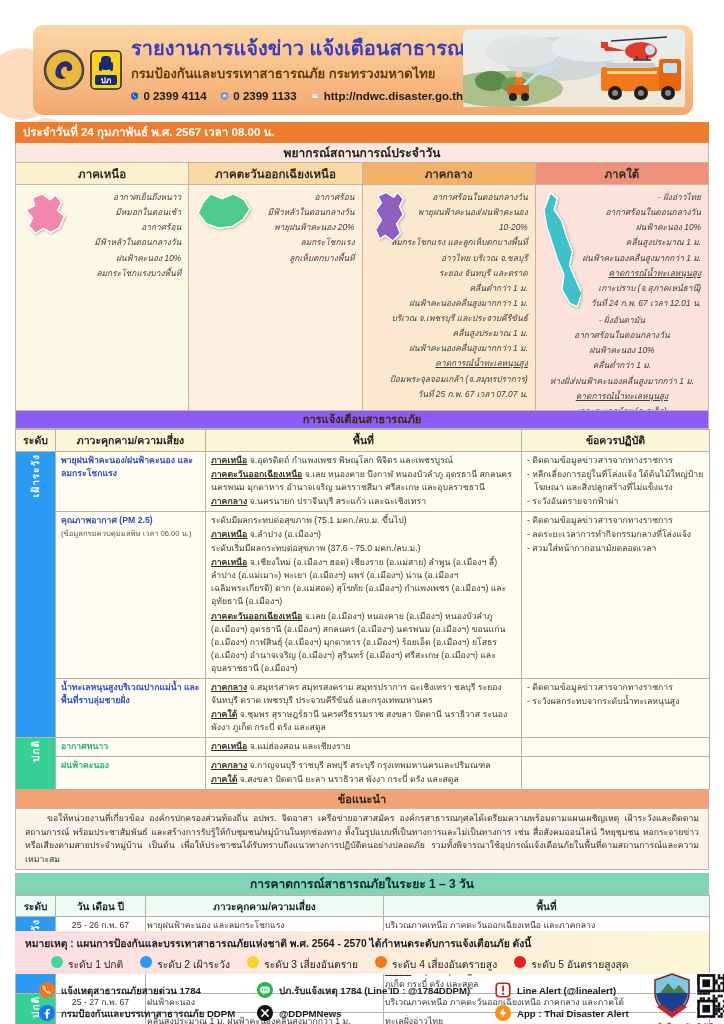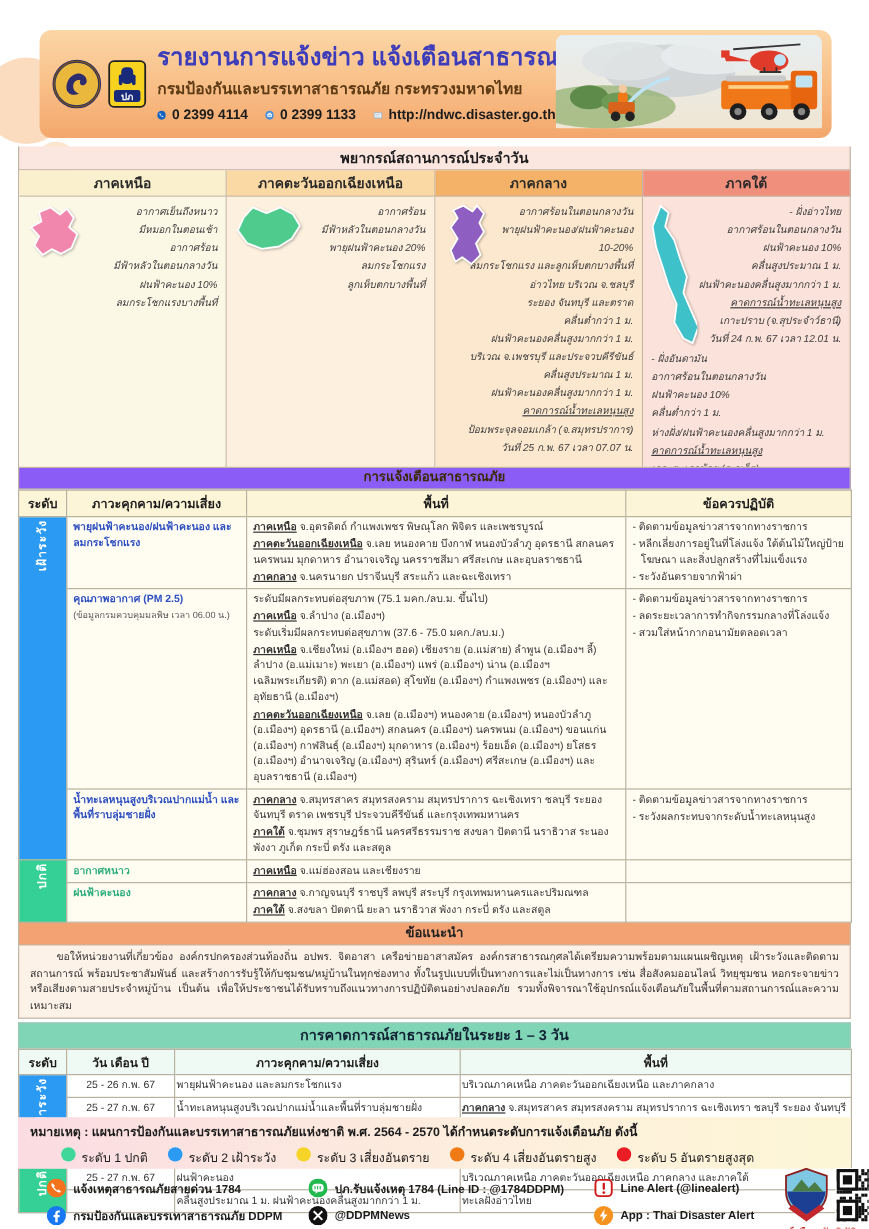--- a/index.html
+++ b/index.html
@@ -30,21 +30,21 @@
 
   .regions{display:grid;grid-template-columns:1fr 1fr 1fr 1fr;grid-auto-rows:auto;
            border-left:1px solid #c2b5a5;box-sizing:border-box;height:248px;grid-template-rows:22px 226px;}
   .rhead{border-right:1px solid #c2b5a5;border-bottom:1px solid #c2b5a5;display:flex;align-items:center;
          justify-content:center;font-weight:bold;font-size:11.5px;color:#2a2a2a;}
   .rcell{position:relative;border-right:1px solid #c2b5a5;border-bottom:1px solid #c2b5a5;
          padding:5px 7px;box-sizing:border-box;font-style:italic;font-size:8.4px;color:#3c3c3c;overflow:hidden;}
   .rmap{position:absolute;top:5px;left:5px;filter:drop-shadow(1px 1px 1px rgba(0,0,0,.25));}
   .rblock{line-height:1.8;}
   .rblock.right{text-align:right;}
-  .rblock.left{text-align:left;margin-top:2px;}
+  .rblock.left{text-align:center;margin-top:2px;}
   .rline.u{text-decoration:underline;}
 
   .wband{height:18px;background:#8b5cf6;border:1px solid #c2b5a5;border-top:none;box-sizing:border-box;
          text-align:center;font-weight:bold;font-size:11px;line-height:17px;color:#3c2a00;}
   table.dt{width:694px;border-collapse:collapse;table-layout:fixed;background:#fffdf2;font-size:8.7px;color:#333;}
   table.dt th{background:#fdf5d7;font-weight:bold;font-size:10.5px;border:1px solid #b9b2a0;height:19px;color:#1c1c1c;}
   table.dt td{border:1px solid #b9b2a0;vertical-align:top;padding:2px 5px;line-height:1.5;}
   td.rail{padding:0;text-align:center;vertical-align:middle;}
   td.rail span{writing-mode:vertical-rl;transform:rotate(180deg);color:#fff;font-weight:bold;font-size:10px;letter-spacing:1px;}
   .threat{font-weight:bold;}
@@ -180,20 +180,21 @@
           <circle cx="178" cy="64" r="7" fill="#1e1e1e"></circle>
             <circle cx="178" cy="64" r="3" fill="#888"></circle>
           <circle cx="205" cy="64" r="7" fill="#1e1e1e"></circle>
             <circle cx="205" cy="64" r="3" fill="#888"></circle>
         </g>
       </svg>
     </div>
   </div>
 
   <div class="stack">
+    <div class="datebar">ประจำวันที่ 24 กุมภาพันธ์ พ.ศ. 2567 เวลา 08.00 น.</div>
     <div class="ftitle">พยากรณ์สถานการณ์ประจำวัน</div>
     <div class="regions">
         <div class="rhead" style="background:#faf0cd">ภาคเหนือ</div>
         <div class="rhead" style="background:#fbd9a4">ภาคตะวันออกเฉียงเหนือ</div>
         <div class="rhead" style="background:#f4b168">ภาคกลาง</div>
         <div class="rhead" style="background:#ef8f7c">ภาคใต้</div>
         <div class="rcell" style="background:#fcf8e6">
       <svg class="rmap" width="54" height="58" viewBox="0 0 56 60">
         <path d="M22 4 L30 10 36 5 42 13 38 21 45 27 40 39 31 44 23 40 15 45 8 37 12 29 5 21 14 16 12 8 Z" fill="#f287ae" stroke="#ffffff" stroke-width="1.6" stroke-linejoin="round"></path>
       </svg>
@@ -243,21 +244,21 @@
       <svg class="rmap" width="40" height="150" viewBox="0 0 42 156">
         <path d="M10 2 L17 8 14 20 22 32 27 48 33 64 30 78 36 92 43 108 38 122 30 118 22 104 24 88 17 72 12 56 6 38 3 20 Z" fill="#3fc1c9" stroke="#ffffff" stroke-width="1.6" stroke-linejoin="round"></path>
       </svg>
           <div class="rblock right">
             <div class="rline">- ฝั่งอ่าวไทย</div>
             <div class="rline">อากาศร้อนในตอนกลางวัน</div>
             <div class="rline">ฝนฟ้าคะนอง 10%</div>
             <div class="rline">คลื่นสูงประมาณ 1 ม.</div>
             <div class="rline">ฝนฟ้าคะนองคลื่นสูงมากกว่า 1 ม.</div>
             <div class="rline u">คาดการณ์น้ำทะเลหนุนสูง</div>
-            <div class="rline">เกาะปราบ (จ.สุประจำว์ธานี)</div>
+            <div class="rline">เกาะปราบ (จ.สุภาคเหน์ธานี)</div>
             <div class="rline">วันที่ 24 ก.พ. 67 เวลา 12.01 น.</div>
           </div>
           <div class="rblock left">
             <div class="rline">- ฝั่งอันดามัน</div>
             <div class="rline">อากาศร้อนในตอนกลางวัน</div>
             <div class="rline">ฝนฟ้าคะนอง 10%</div>
             <div class="rline">คลื่นต่ำกว่า 1 ม.</div>
             <div class="rline">ห่างฝั่ง/ฝนฟ้าคะนองคลื่นสูงมากกว่า 1 ม.</div>
             <div class="rline u">คาดการณ์น้ำทะเลหนุนสูง</div>
             <div class="rline">เกาะตะเภาน้อย (จ.ภูเก็ต)</div>

